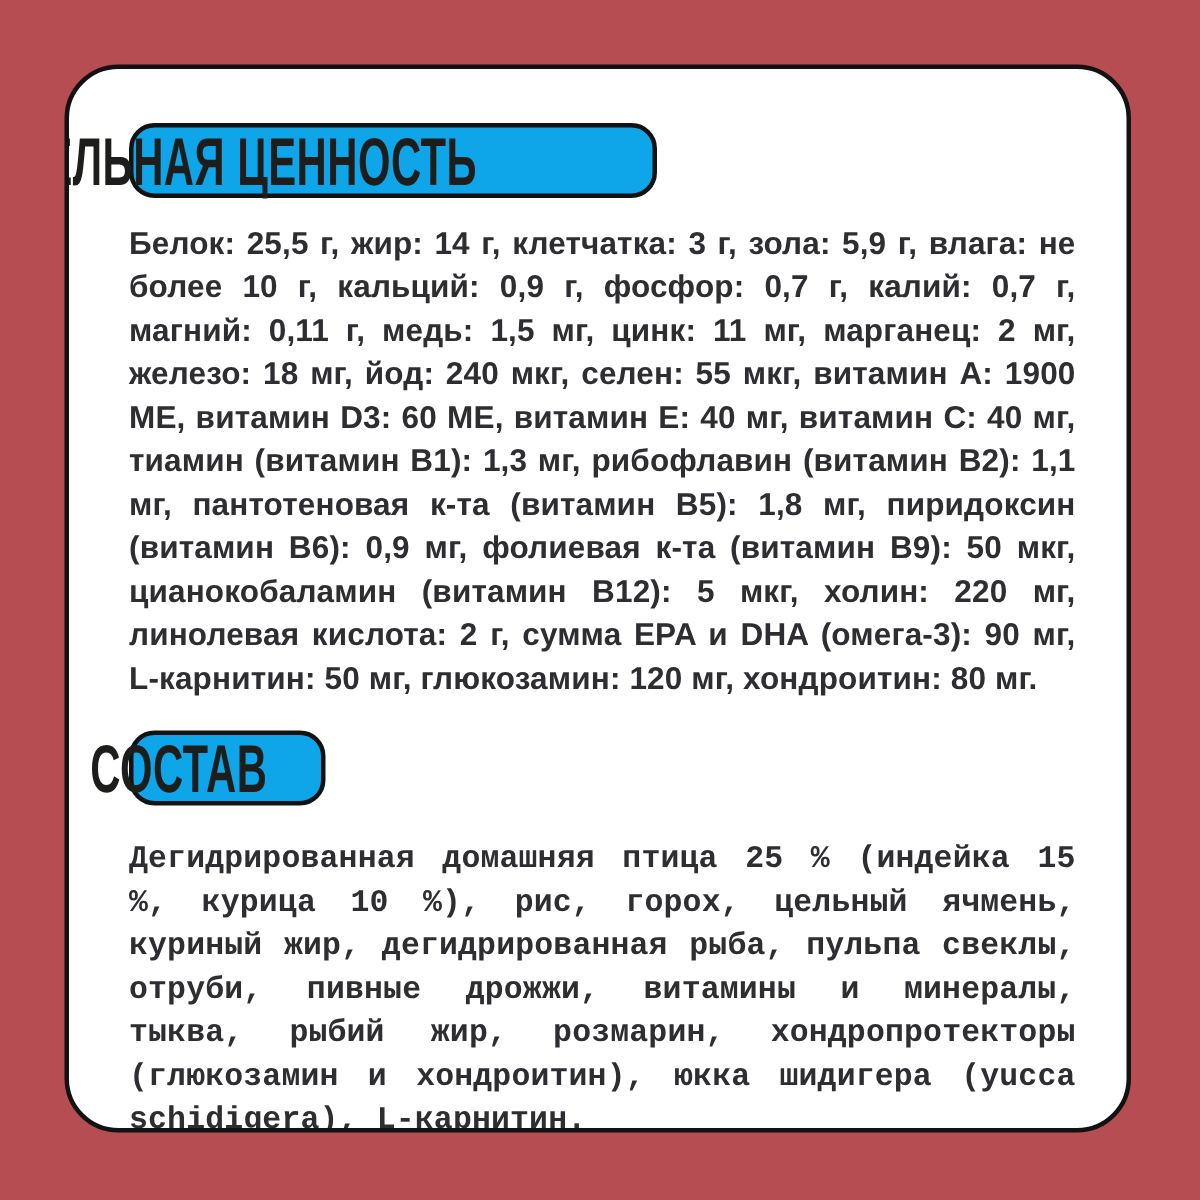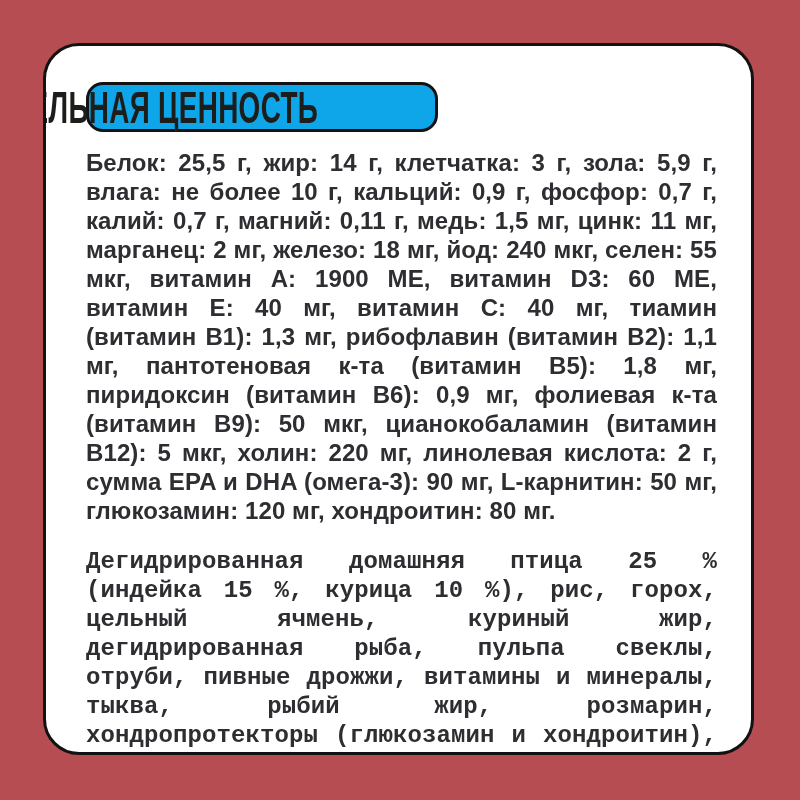--- a/index.html
+++ b/index.html
@@ -45,21 +45,21 @@
     line-height: 1;
     color: #1d1d1b;
     letter-spacing: 0.5px;
     transform: scaleX(0.62);
     transform-origin: center;
     white-space: nowrap;
   }
   .body-text {
     margin-top: 16px;
     width: 631px;
-    font-size: 24px;
+    font-size: 21px;
     line-height: 29px;
     font-weight: 600;
     color: #2e2e32;
     text-align: justify;
     letter-spacing: 0.1px;
   }
   .section--composition { margin-top: 20px; }
   .section--composition .body-text { margin-top: 22px; font-family: Liberation Mono, monospace; }
 </style>
 </head>
@@ -69,17 +69,20 @@
   <div class="card">
 
     <section class="section section--nutrition">
       <div class="badge badge--nutrition">
         <span class="badge-text">ПИТАТЕЛЬНАЯ ЦЕННОСТЬ</span>
       </div>
       <p class="body-text">Белок: 25,5 г, жир: 14 г, клетчатка: 3 г, зола: 5,9 г, влага: не более 10 г, кальций: 0,9 г, фосфор: 0,7 г, калий: 0,7 г, магний: 0,11 г, медь: 1,5 мг, цинк: 11 мг, марганец: 2 мг, железо: 18 мг, йод: 240 мкг, селен: 55 мкг, витамин А: 1900 МЕ, витамин D3: 60 МЕ, витамин Е: 40 мг, витамин С: 40 мг, тиамин (витамин В1): 1,3 мг, рибофлавин (витамин В2): 1,1 мг, пантотеновая к-та (витамин В5): 1,8 мг, пиридоксин (витамин В6): 0,9 мг, фолиевая к-та (витамин В9): 50 мкг, цианокобаламин (витамин В12): 5 мкг, холин: 220 мг, линолевая кислота: 2 г, сумма EPA и DHA (омега-3): 90 мг, L-карнитин: 50 мг, глюкозамин: 120 мг, хондроитин: 80 мг.</p>
     </section>
 
     <section class="section section--composition">
+      <div class="badge badge--composition">
+        <span class="badge-text">СОСТАВ</span>
+      </div>
       <p class="body-text">Дегидрированная домашняя птица 25 % (индейка 15 %, курица 10 %), рис, горох, цельный ячмень, куриный жир, дегидрированная рыба, пульпа свеклы, отруби, пивные дрожжи, витамины и минералы, тыква, рыбий жир, розмарин, хондропротекторы (глюкозамин и хондроитин), юкка шидигера (yucca schidigera), L-карнитин.</p>
     </section>
 
   </div>
 </div>
 
 </body></html>

